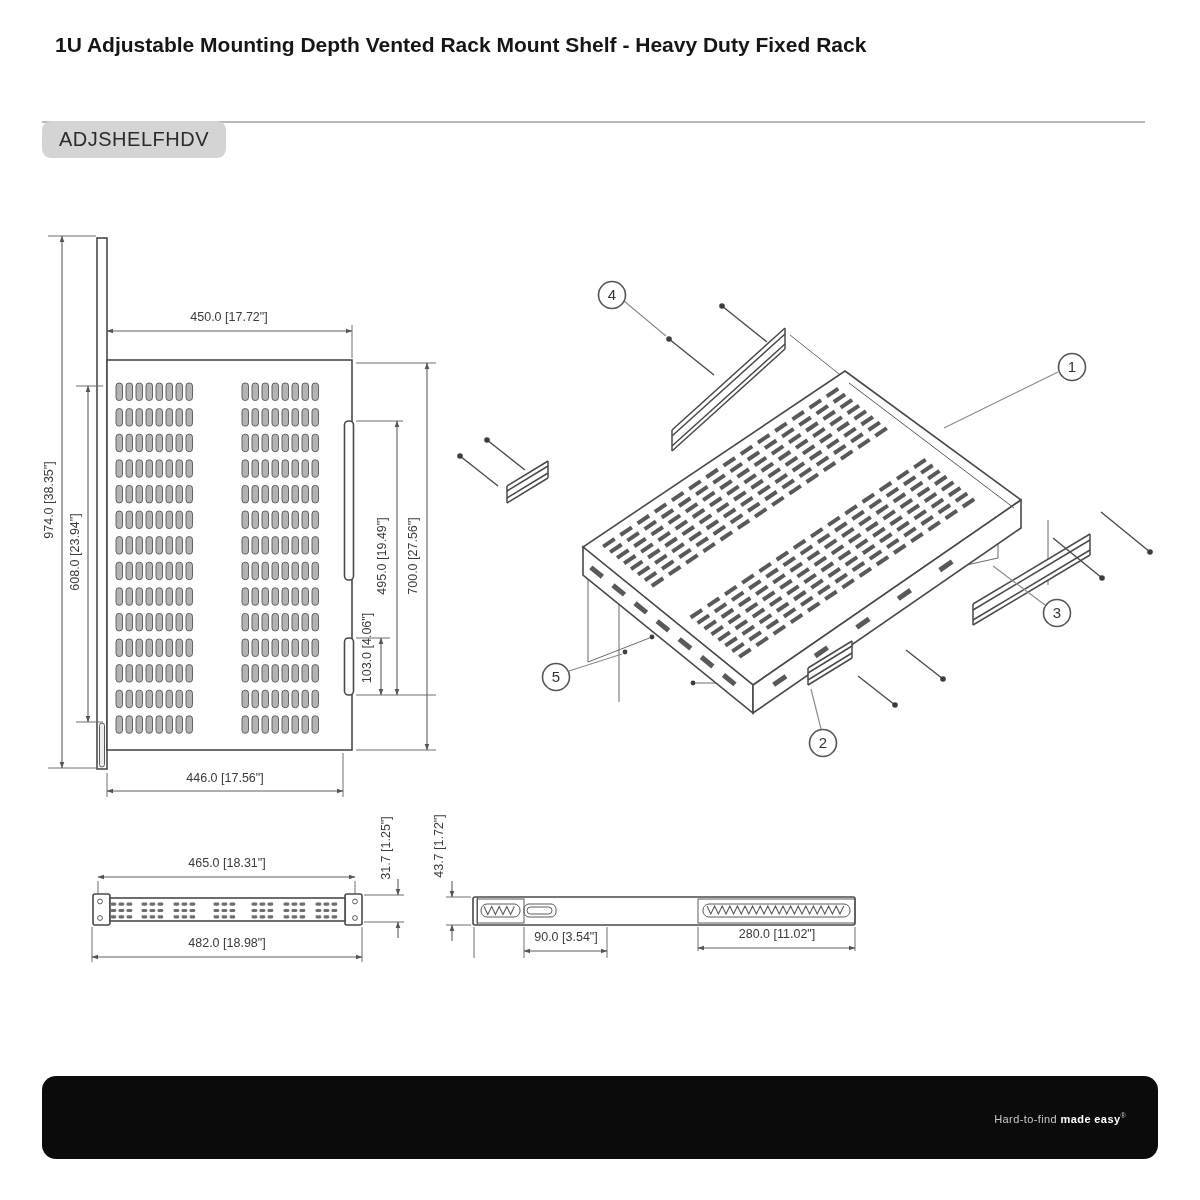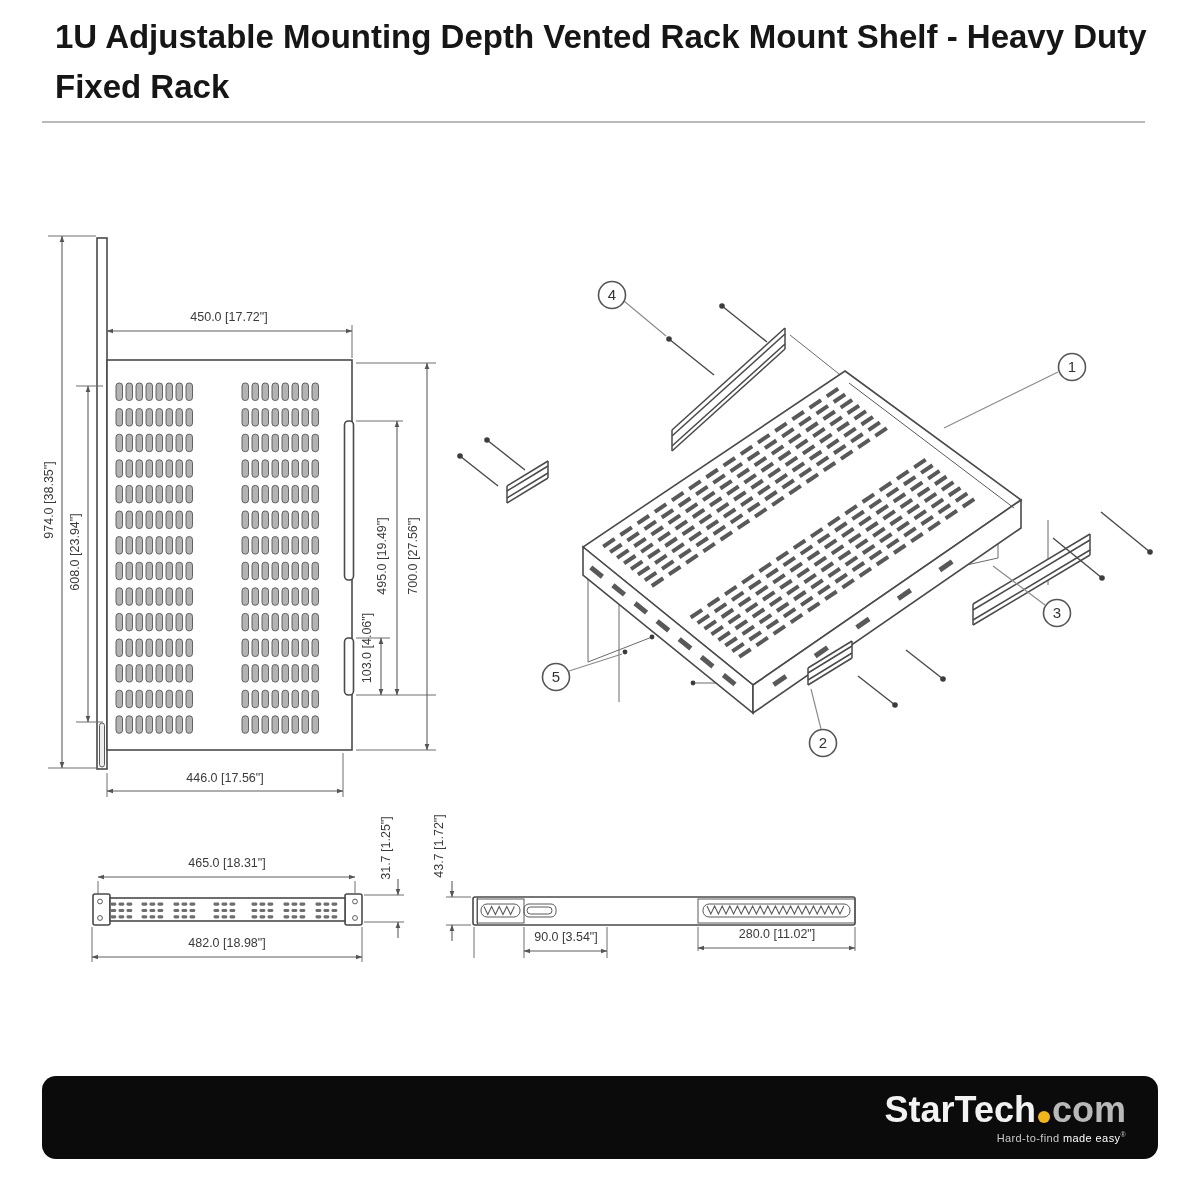--- a/index.html
+++ b/index.html
@@ -1,19 +1,19 @@
 <!DOCTYPE html>
 <html><head>
 <meta charset="utf-8">
 <style>
   html,body{margin:0;padding:0;background:#fff;}
   .page{position:relative;width:1200px;height:1200px;background:#fff;overflow:hidden;
         font-family:"Liberation Sans",sans-serif;}
-  .title{position:absolute;left:55px;top:12px;width:1100px;color:#161616;
-         font-size:33px;font-weight:bold;line-height:50px;letter-spacing:0;}
+  .title{position:absolute;left:55px;top:20px;width:1100px;color:#161616;
+         font-size:21px;font-weight:bold;line-height:50px;letter-spacing:0;}
   .badge-rule{position:absolute;left:42px;top:121px;width:1103px;height:2px;background:#b9b9b9;}
   .badge{position:absolute;left:42px;top:121px;height:37px;line-height:37px;padding:0 17px;
          background:#d4d4d4;color:#2b2b2b;font-size:20px;border-radius:9px;letter-spacing:.5px;}
   svg.drawing{position:absolute;left:0;top:0;width:1200px;height:1200px;}
   .ol{fill:#fff;stroke:#4a4a4a;stroke-width:1.6;}
   .thin{fill:none;stroke:#5a5a5a;stroke-width:1;}
   .ext{stroke:#6e6e6e;stroke-width:1;}
   .dim{stroke:#5f5f5f;stroke-width:1.1;}
   .ldr{stroke:#8a8a8a;stroke-width:1.1;}
   .dimtxt{font-family:"Liberation Sans",sans-serif;font-size:12.5px;fill:#3a3a3a;}
@@ -21,33 +21,34 @@
   .callout text{font-family:"Liberation Sans",sans-serif;font-size:15px;fill:#333;
                 text-anchor:middle;}
   .footer{position:absolute;left:42px;top:1076px;width:1116px;height:83px;background:#0b0b0b;
           border-radius:14px;display:flex;flex-direction:column;justify-content:center;
           align-items:flex-end;padding-right:32px;box-sizing:border-box;}
   .logo{font-size:36px;font-weight:bold;color:#f2f2f2;line-height:38px;}
   .logo .lt-com{color:#b9b9b9;}
   .logo .dot{display:inline-block;width:12px;height:12px;border-radius:50%;
              background:#f2b517;margin:0 2px;transform:translateY(1px);}
   .tagline{font-size:11px;color:#c9c9c9;letter-spacing:.4px;margin-top:2px;}
-  .tagline .tg-bold{color:#fff;font-weight:normal;}
+  .tagline .tg-bold{color:#fff;font-weight:bold;}
   .tagline .tg-mark{font-size:7px;vertical-align:super;}
 </style>
 </head>
 <body>
 
 <div class="page">
 
   <div class="title">
     <div>1U Adjustable Mounting Depth Vented Rack Mount Shelf - Heavy Duty Fixed Rack</div>
   </div>
 
   <div class="badge-rule"></div>
+  <div class="badge">ADJSHELFHDV</div>
 
   <svg class="drawing" viewBox="0 0 1200 1200">
     <defs>
       <marker id="arr" viewBox="0 0 10 10" refX="9" refY="5" markerWidth="6.5" markerHeight="6.5" orient="auto-start-reverse">
         <path d="M0,1.5 L9.5,5 L0,8.5 z" fill="#555"></path>
       </marker>
     </defs>
 
     <g>
       <rect class="ol" x="97" y="238" width="10" height="531"></rect>
@@ -773,16 +774,15 @@
       <text class="dimtxt" x="566" y="941" text-anchor="middle">90.0 [3.54"]</text>
 
       <line class="ext" x1="698" y1="927" x2="698" y2="951"></line>
       <line class="ext" x1="855" y1="927" x2="855" y2="951"></line>
       <line class="dim" x1="698" y1="948" x2="855" y2="948" marker-start="url(#arr)" marker-end="url(#arr)"></line>
       <text class="dimtxt" x="777" y="938" text-anchor="middle">280.0 [11.02"]</text>
     </g>
   </svg>
 
   <div class="footer">
-    <div class="logo"><span>Star</span><span>Tech</span><span class="dot"></span><span class="lt-com">com</span></div>
     <div class="tagline"><span>Hard-to-find</span><span class="tg-bold"> made easy</span><span class="tg-mark">®</span></div>
   </div>
 </div>
 
 </body></html>

